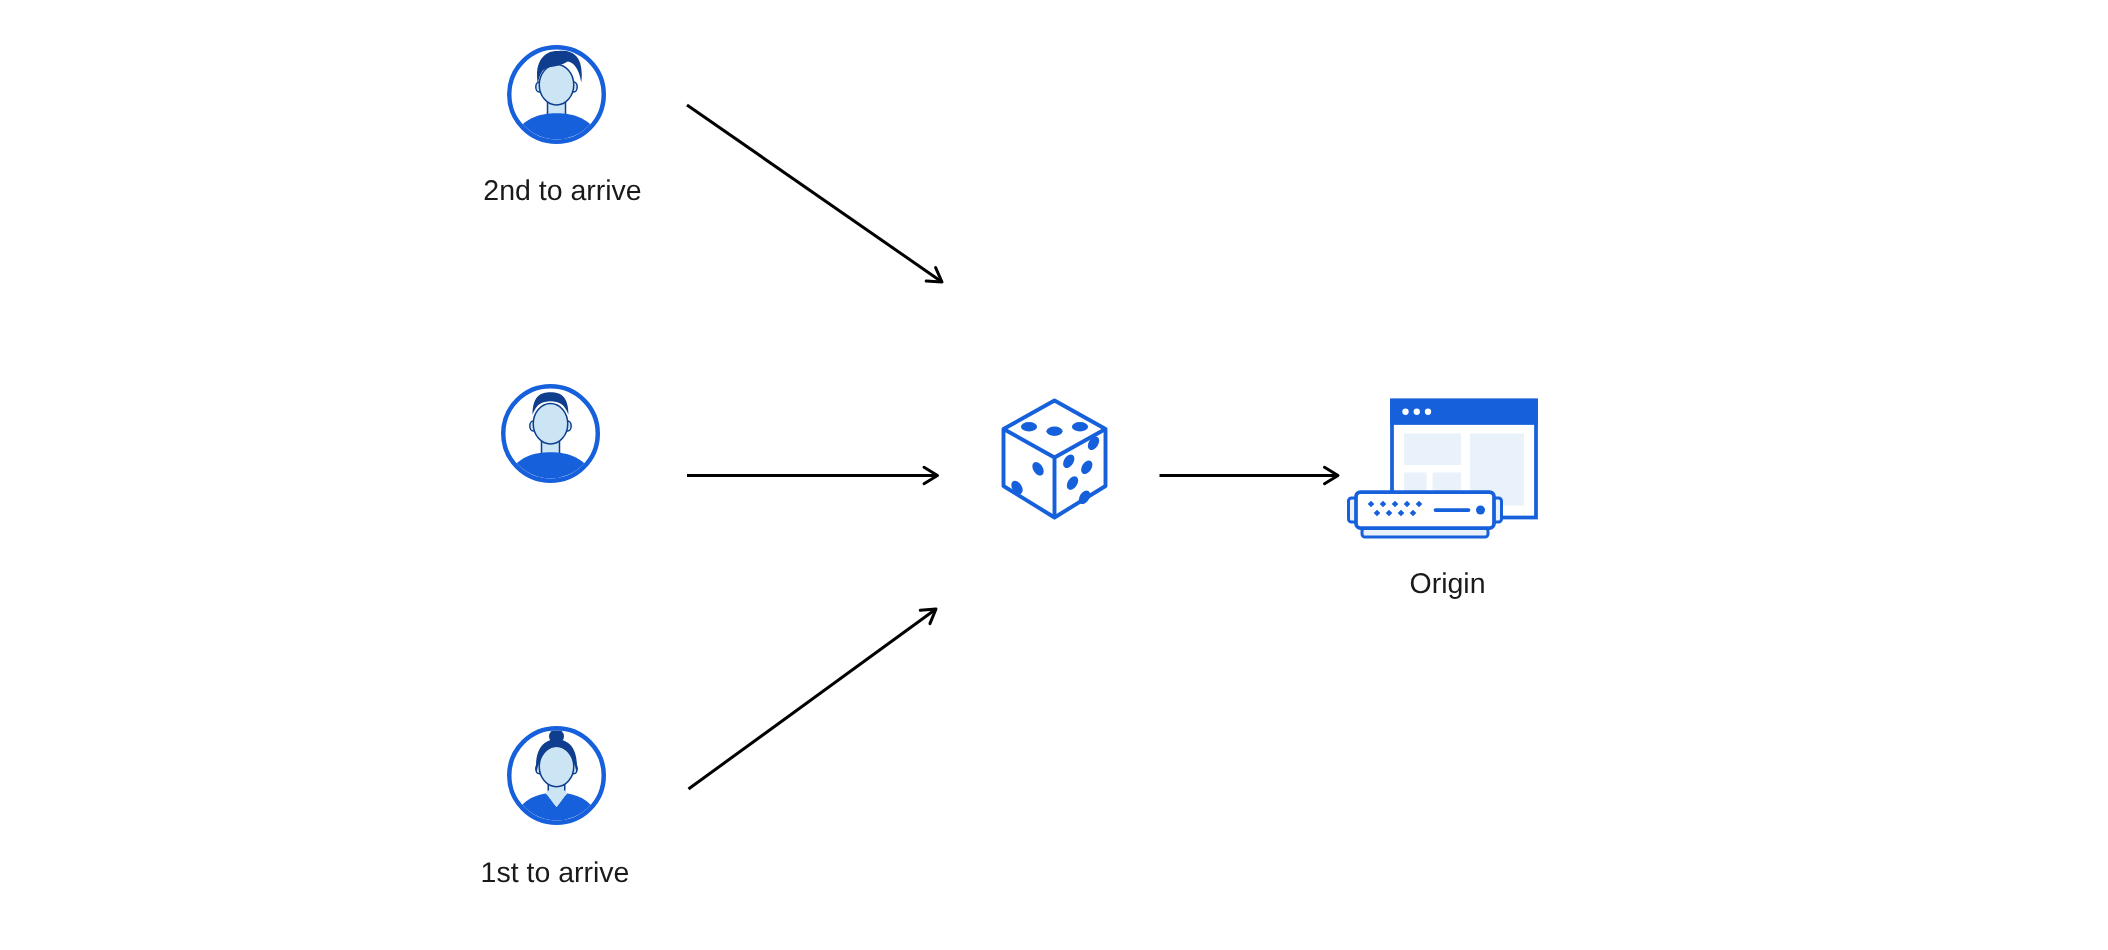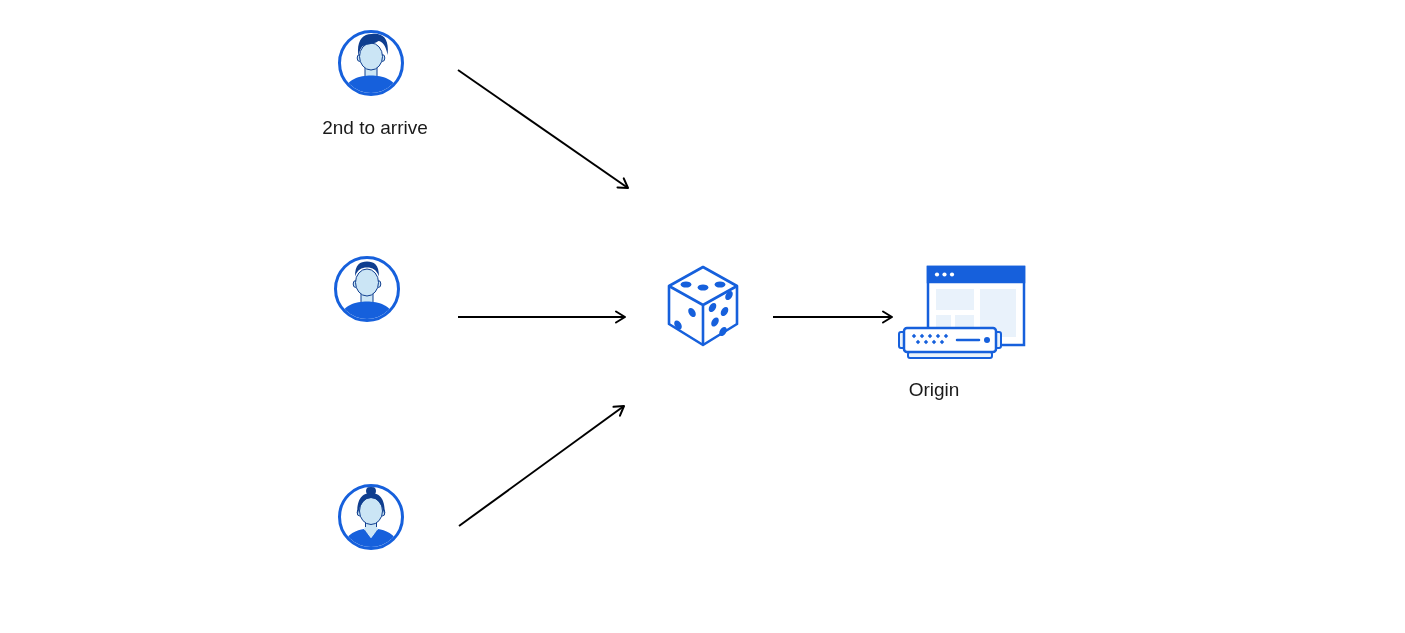--- a/index.html
+++ b/index.html
@@ -94,20 +94,21 @@
         <path d="M4,65 C10,50 20,47 27,46 L34,55 L41,46 C48,47 58,50 64,65 L64,68 L4,68 Z" class="f-blue"></path>
         <path d="M27,46 L34,55 L41,46 L40,44 L28,44 Z" class="f-face"></path>
         <circle cx="34" cy="8" r="5" class="f-navy"></circle>
         <ellipse cx="22.5" cy="29.5" rx="2.3" ry="3.4" class="f-face s-navy" stroke-width="1"></ellipse>
         <ellipse cx="45.5" cy="29.5" rx="2.3" ry="3.4" class="f-face s-navy" stroke-width="1"></ellipse>
         <ellipse cx="34" cy="28" rx="11.5" ry="13.5" class="f-face s-navy" stroke-width="1"></ellipse>
         <path d="M20.5,33 C19,14.5 26.5,10 34,10 C41.5,10 49,14.5 47.5,33 C45.5,21 40.5,15 34,15 C27.5,15 22.5,21 20.5,33 Z" class="f-navy"></path>
       </g>
     </svg>
   </div>
+  <div class="node-label" style="left:260px;top:572px;">1st to arrive</div>
 
   <div class="abs" style="left:666px;top:264px;">
     <svg width="74" height="84" viewBox="0 0 74 84">
       <path d="M37,3 L71,22 L71,60 L37,81 L3,60 L3,22 Z" class="f-white s-blue" stroke-width="2.6" stroke-linejoin="round"></path>
       <path d="M3,22 L37,41 L71,22 M37,41 L37,81" class="f-none s-blue" stroke-width="2.6" stroke-linejoin="round"></path>
 
       <ellipse cx="20" cy="20.5" rx="5.4" ry="3.1" class="f-blue"></ellipse>
       <ellipse cx="37" cy="23.5" rx="5.4" ry="3.1" class="f-blue"></ellipse>
       <ellipse cx="54" cy="20.5" rx="5.4" ry="3.1" class="f-blue"></ellipse>
 
@@ -151,15 +152,15 @@
           <path d="M22,78.8 l2.2,2.2 l-2.2,2.2 l-2.2,-2.2 Z" transform="translate(0,-3)"></path>
           <path d="M30,78.8 l2.2,2.2 l-2.2,2.2 l-2.2,-2.2 Z" transform="translate(0,-3)"></path>
           <path d="M38,78.8 l2.2,2.2 l-2.2,2.2 l-2.2,-2.2 Z" transform="translate(0,-3)"></path>
           <path d="M46,78.8 l2.2,2.2 l-2.2,2.2 l-2.2,-2.2 Z" transform="translate(0,-3)"></path>
         </g>
         <line x1="61" y1="76" x2="83" y2="76" class="s-blue" stroke-width="2.5" stroke-linecap="round"></line>
         <circle cx="91" cy="76" r="3" class="f-blue"></circle>
       </g>
     </svg>
   </div>
-  <div class="node-label" style="left:824px;top:379px;">Origin</div>
+  <div class="node-label" style="left:855px;top:379px;">Origin</div>
 
 </div>
 
 </body></html>

